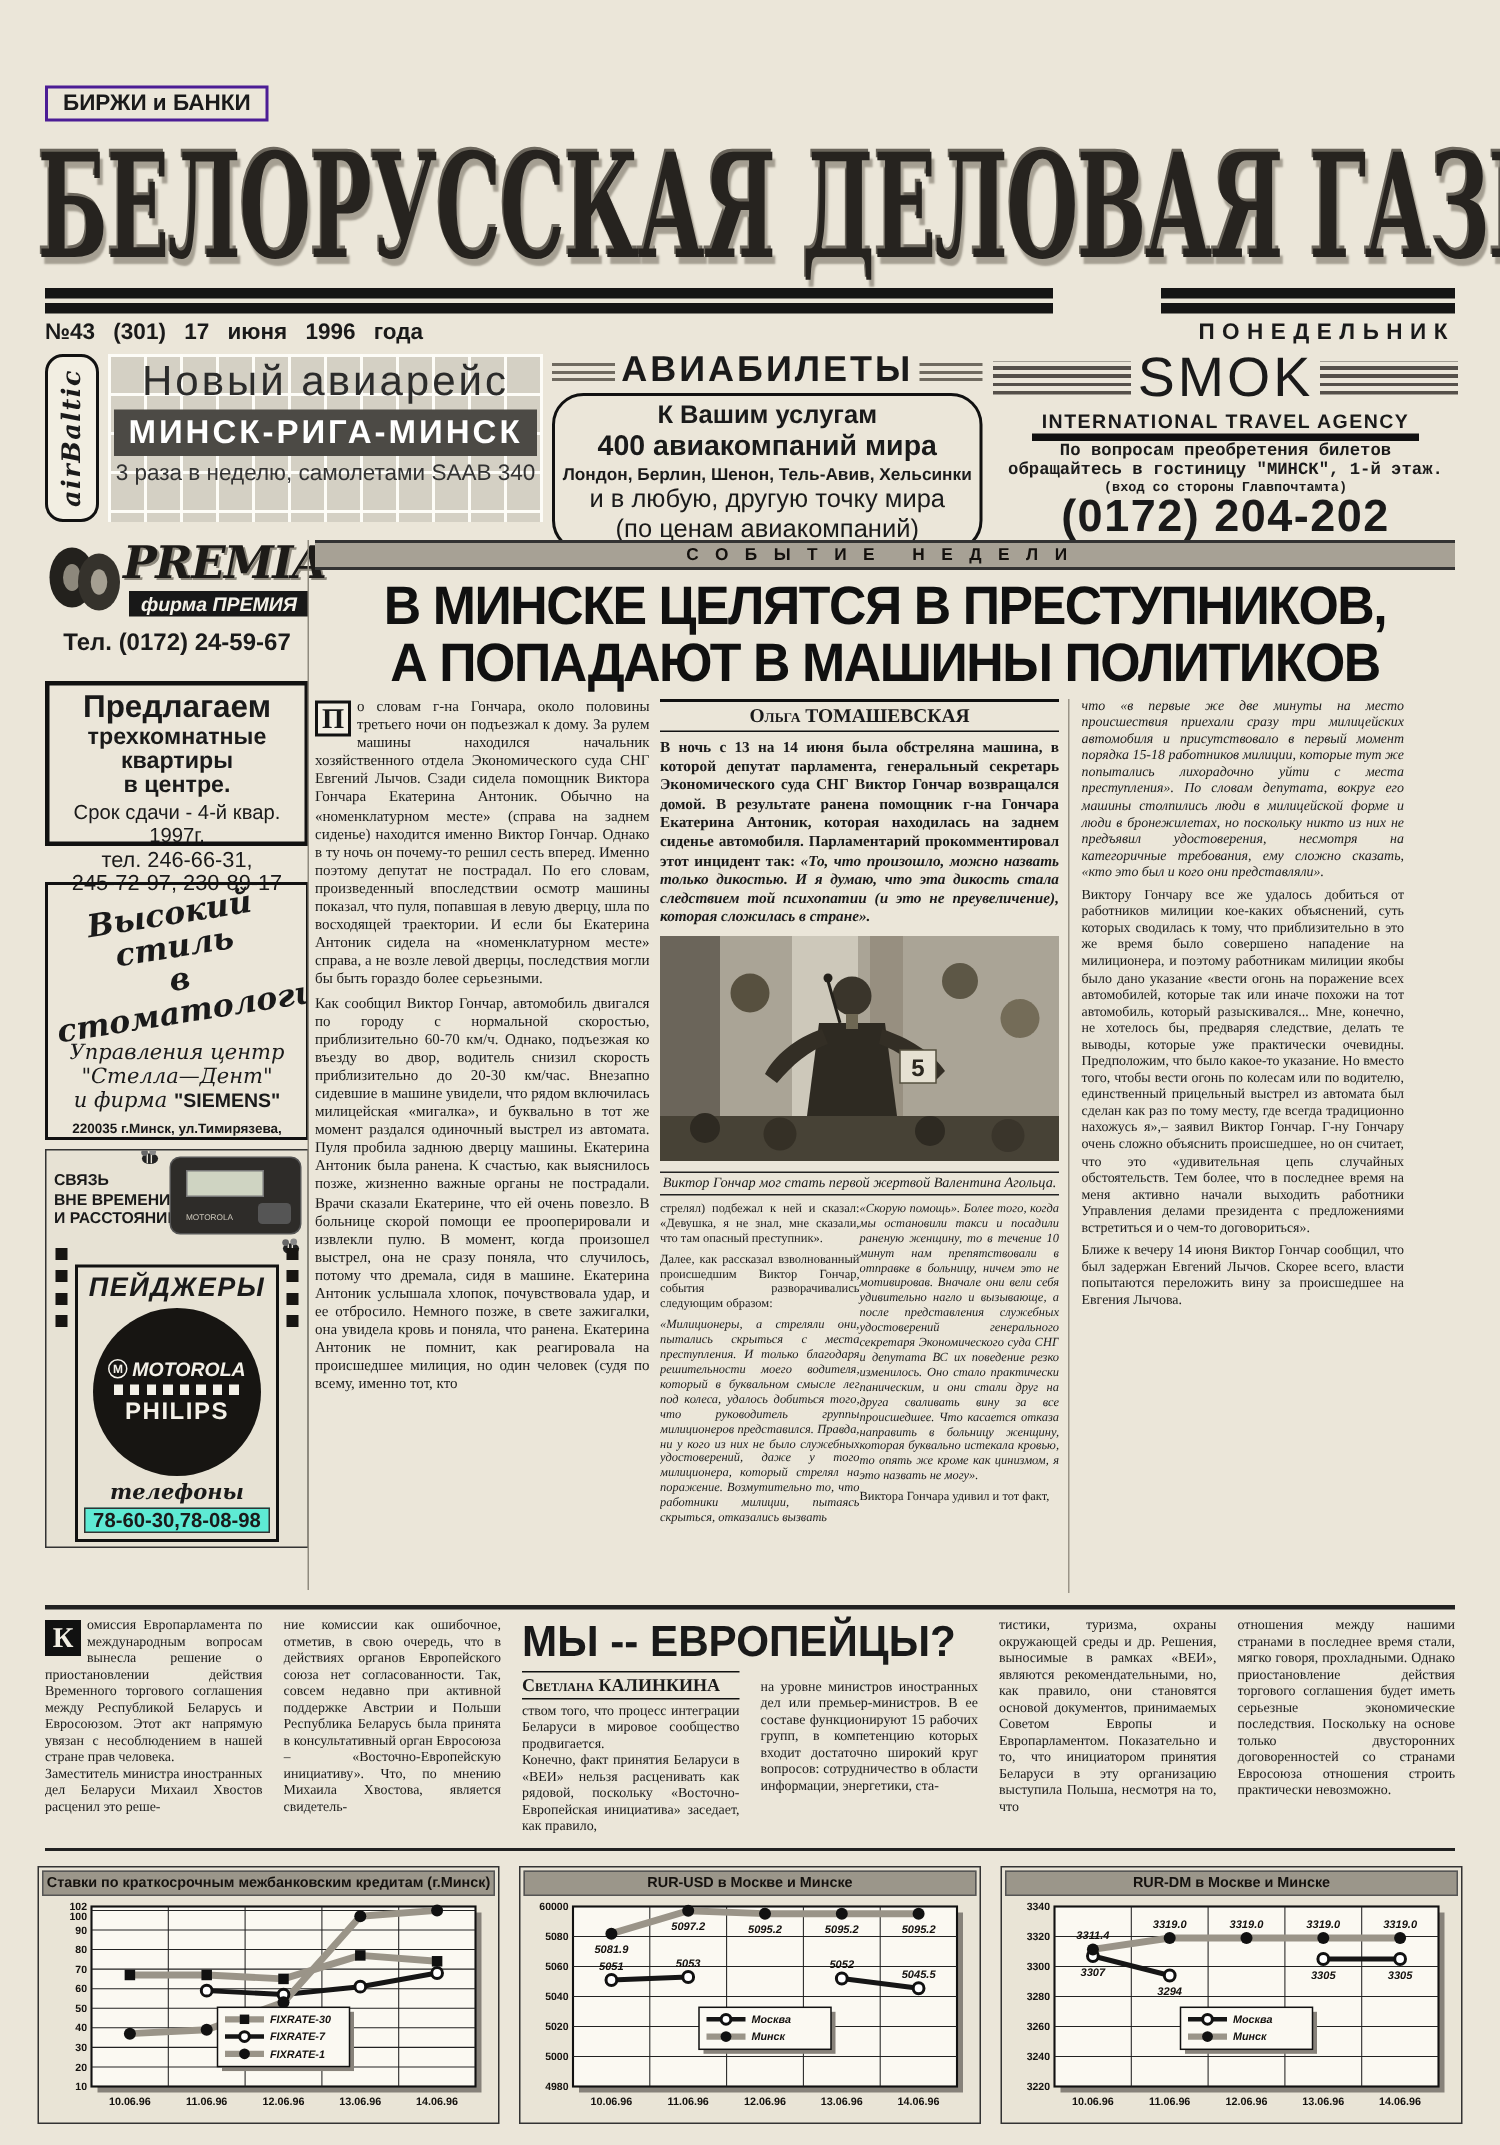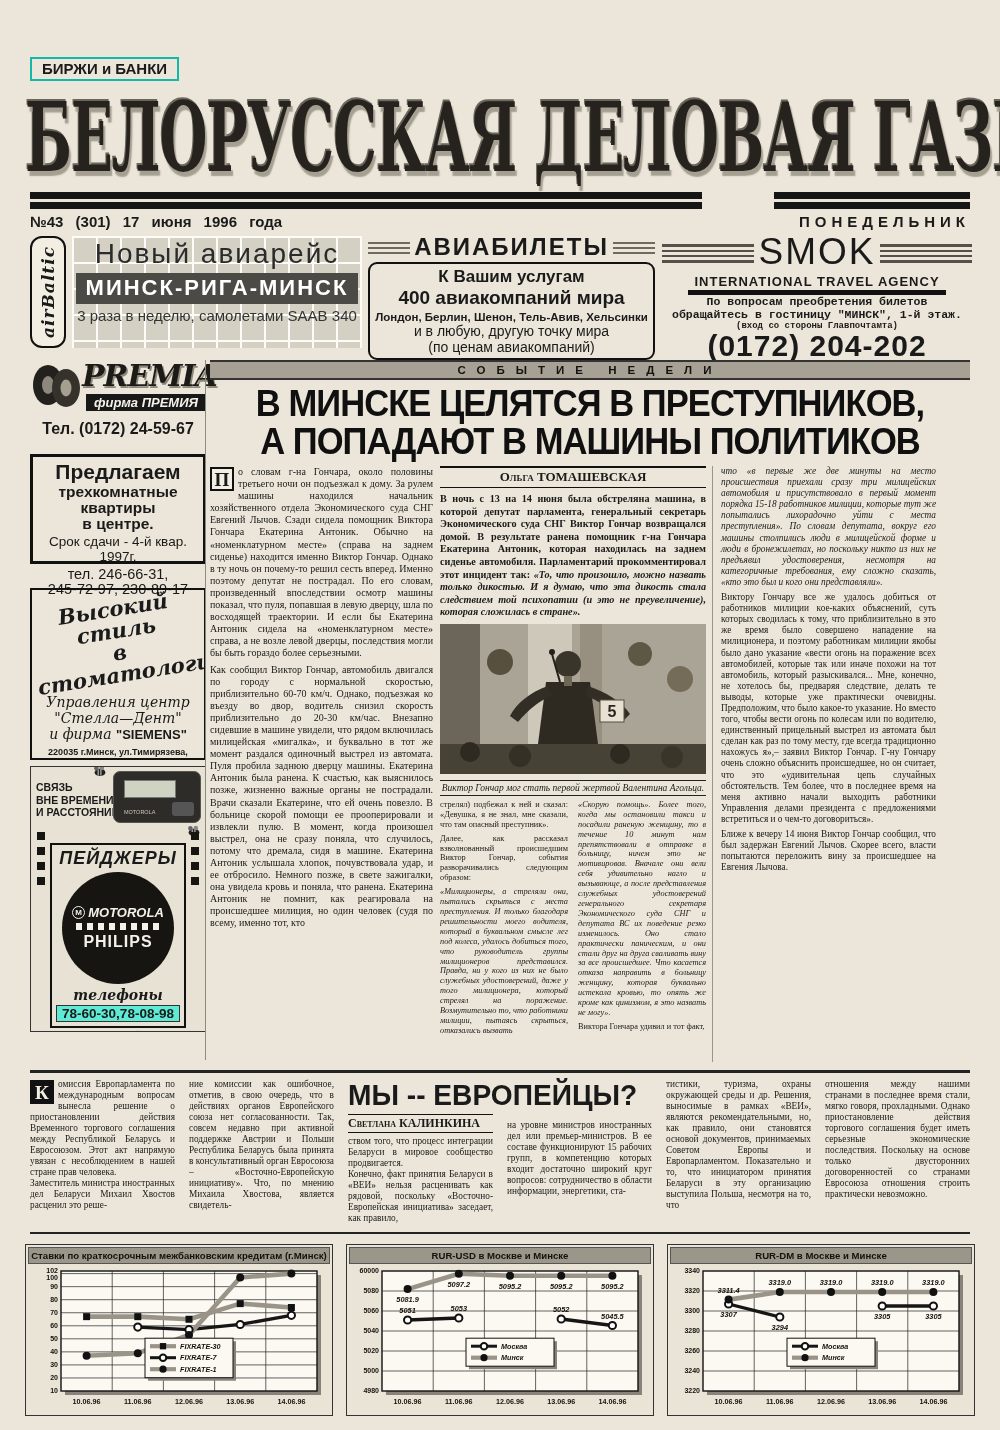--- a/index.html
+++ b/index.html
@@ -4,21 +4,21 @@
 <style>
   * { margin:0; padding:0; box-sizing:border-box; }
   html,body { width:1000px; height:1430px; }
   body {
     position:relative; background:#ebe6d9; color:#1a1a1a;
     font-family:"Liberation Serif", serif; overflow:hidden;
   }
   .abs { position:absolute; }
 
   
-  .kicker { left:30px; top:57px; border:2px solid #14b8a6; padding:1px 10px 2px;
+  .kicker { left:30px; top:57px; border:2px solid #4c1d95; padding:1px 10px 2px;
     font:bold 15px "Liberation Sans", sans-serif; background:#ebe6d9; z-index:3; }
   .masthead { left:25px; top:80px; width:950px; height:112px; text-align:center; }
   .masthead span { display:inline-block; white-space:nowrap;
     font-family:"DejaVu Serif", serif; font-weight:bold; font-size:55px; letter-spacing:-1px;
     color:#26231f; text-shadow:2px 3px 1px #a59f92, -1px -1px 0 #6b665c;
     transform:scaleY(1.75) scaleX(1.0); transform-origin:center top; }
   .mastrule { height:7px; background:#151515; }
   .rulerow { left:30px; width:940px; display:flex; }
   .rulerow .gap { width:72px; }
   .rulerow .segL { width:672px; } .rulerow .segR { flex:1; }
@@ -42,26 +42,26 @@
   .ad-air .l1 { font:28px "Liberation Sans", sans-serif; color:#2b2b2b; letter-spacing:2px; }
   .ad-air .l2 { margin:3px 4px; background:#4c4a45; color:#fff;
     font:bold 22px "Liberation Sans", sans-serif; letter-spacing:2px; padding:2px 0 3px; }
   .ad-air .l3 { font:15px "Liberation Sans", sans-serif; color:#333; }
 
   .ad-tick { left:368px; top:234px; width:287px; height:118px; }
   .ad-tick .ttl { display:flex; align-items:center; gap:4px; height:26px; }
   .ad-tick .stripes { flex:1; height:14px;
     background:repeating-linear-gradient(0deg,#6f6a60 0 2px, transparent 2px 5px); }
   .ad-tick .ttl b { font:bold 24px "Liberation Sans", sans-serif; letter-spacing:2px; }
-  .ad-tick .box { border:2px solid #111; border-radius:9px; padding:3px 4px; margin-top:2px;
+  .ad-tick .box { border:2px solid #111; border-radius:21px; padding:3px 4px; margin-top:2px;
     text-align:center; font-family:"Liberation Sans", sans-serif; }
   .ad-tick .b1 { font-size:17px; font-weight:bold; }
   .ad-tick .b2 { font-size:19px; font-weight:bold; }
   .ad-tick .b3 { font-size:11.5px; font-weight:bold; margin-top:2px; }
-  .ad-tick .b4, .ad-tick .b5 { font-size:14px; }
+  .ad-tick .b4, .ad-tick .b5 { font-size:17px; }
 
   .ad-smok { left:662px; top:232px; width:310px; height:122px; text-align:center;
     font-family:"Liberation Sans", sans-serif; }
   .ad-smok .brandrow { display:flex; align-items:center; gap:5px; }
   .ad-smok .stripes { flex:1; height:22px;
     background:repeating-linear-gradient(0deg,#55504a 0 2.5px, transparent 2.5px 5.5px); }
   .ad-smok .brand { font-size:37px; font-weight:normal; letter-spacing:2px; line-height:40px; }
   .ad-smok .sub { display:inline-block; font-size:13px; font-weight:bold; letter-spacing:1px;
     border-bottom:5px solid #111; padding:0 6px 1px; }
   .ad-smok .m1, .ad-smok .m2 { font:bold 11.5px "Liberation Mono", monospace; }
@@ -141,21 +141,21 @@
   .col3 { left:712px; width:224px; font-size:9.3px; line-height:11.1px;
     border-left:1px solid #9a9488; padding-left:8px; }
   .col p { margin-bottom:4px; }
   .byline { border-top:2px solid #111; border-bottom:1px solid #111; text-align:center;
     font:bold 13px "Liberation Serif", serif; font-variant:small-caps; padding:1px 0 2px; }
   .lead { margin-top:5px; font-weight:bold; font-size:10.2px; line-height:12.6px; text-align:justify; }
   .lead .q { font-style:italic; }
   .photo { margin-top:5px; width:266px; height:150px; background:#b4afa2; }
   .caption { border-top:1.5px solid #222; border-bottom:1.5px solid #222; margin-top:2px;
     font:italic 9.5px "Liberation Serif", serif; text-align:center; padding:2px 0; }
-  .subcols { display:flex; gap:10px; margin-top:4px; height:238px; overflow:hidden; }
+  .subcols { display:flex; margin-top:4px; height:238px; overflow:hidden; }
   .subcol { flex:1; font-size:8.3px; line-height:9.9px; text-align:justify; }
   .ital { font-style:italic; }
   .dropcap { float:left; width:24px; height:24px; border:2px solid #111; background:#f2eee3;
     font:bold 19px "Liberation Serif", serif; text-align:center; line-height:22px; margin:1px 4px 0 0; }
   .dropcap.inv { background:#111; color:#f2eee3; border-color:#111; }
 
   
   .bottom-art { left:30px; top:1070px; width:940px; height:164px; border-top:3px solid #222;
     border-bottom:2px solid #222; padding:6px 0 4px;
     display:grid; grid-template-columns:repeat(6, 1fr); column-gap:14px;

